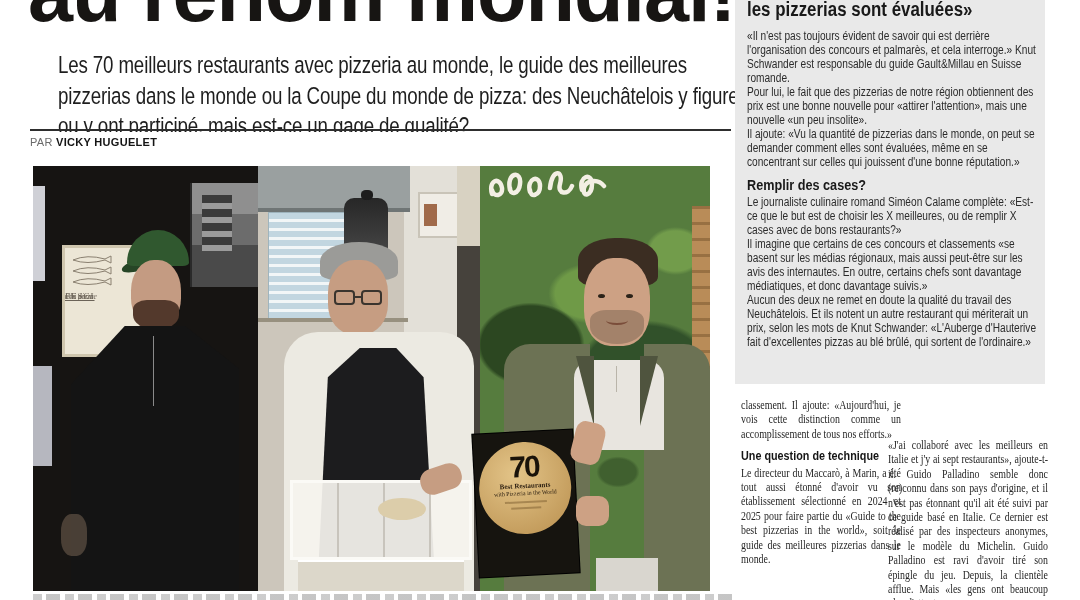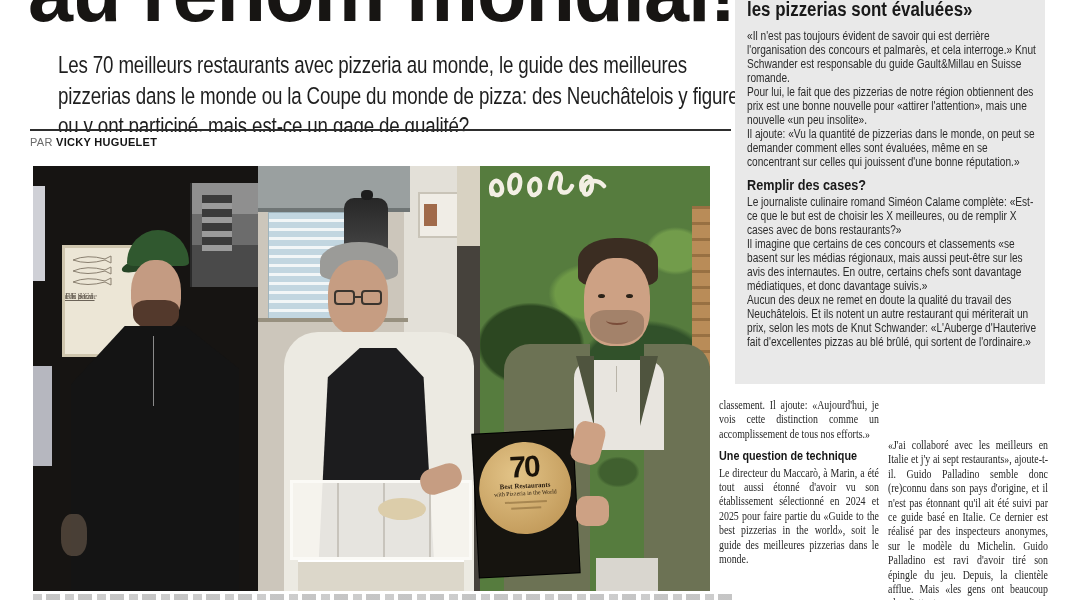--- a/index.html
+++ b/index.html
@@ -28,21 +28,21 @@
     position:absolute; left:735px; top:-12px; width:310px; height:396px;
     background:#e9e9e9; padding:10px 12px; overflow:hidden;
   }
   .infobox-inner { width:345px; transform:scaleX(0.845); transform-origin:0 0;
     font-size:12px; line-height:14px; color:#2b2b2b; }
   .infobox-title { font-size:20px; line-height:22px; font-weight:bold; color:#191919; margin-bottom:9px; }
   .infobox p { margin:0; }
   .infobox-subhead { font-size:15px; font-weight:bold; color:#191919; margin:9px 0 3px; }
   
   .newscol { position:absolute; top:398px; height:202px; overflow:hidden; }
-  .colL { left:719px; width:162px; }
+  .colL { left:741px; width:162px; }
   .colR { left:888px; width:160px;margin-top:40px; }
   .newscol-inner {
     width:200px; transform:scaleX(0.8); transform-origin:0 0;
     font-family:"Liberation Serif", serif; font-size:12.4px; line-height:14.4px;
     text-align:justify; color:#262626;
   }
   .col-subhead { font-family:"Liberation Sans", sans-serif; font-size:13.5px; font-weight:bold;
     color:#161616; margin:8px 0 2px; text-align:left; }
   
   .photo { position:absolute; left:33px; top:166px; width:677px; height:425px; overflow:hidden; background:#1a1816; }

